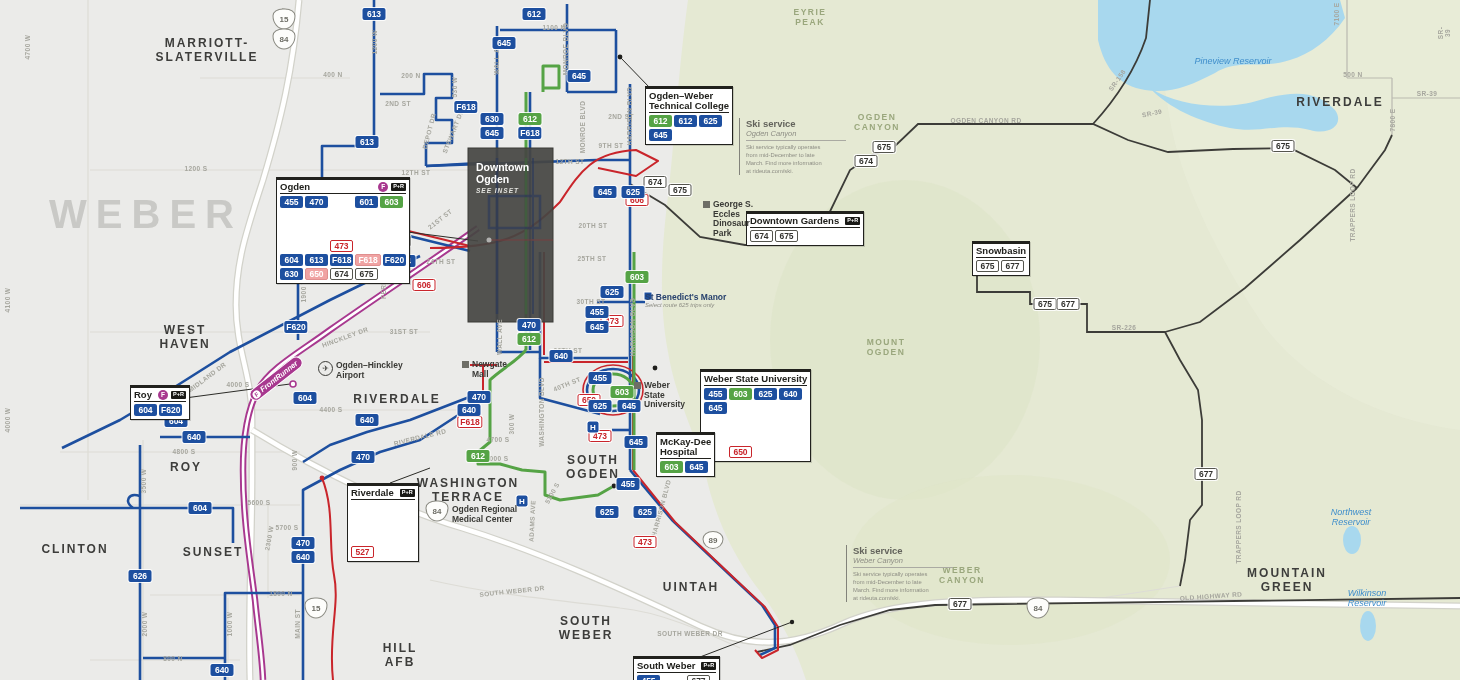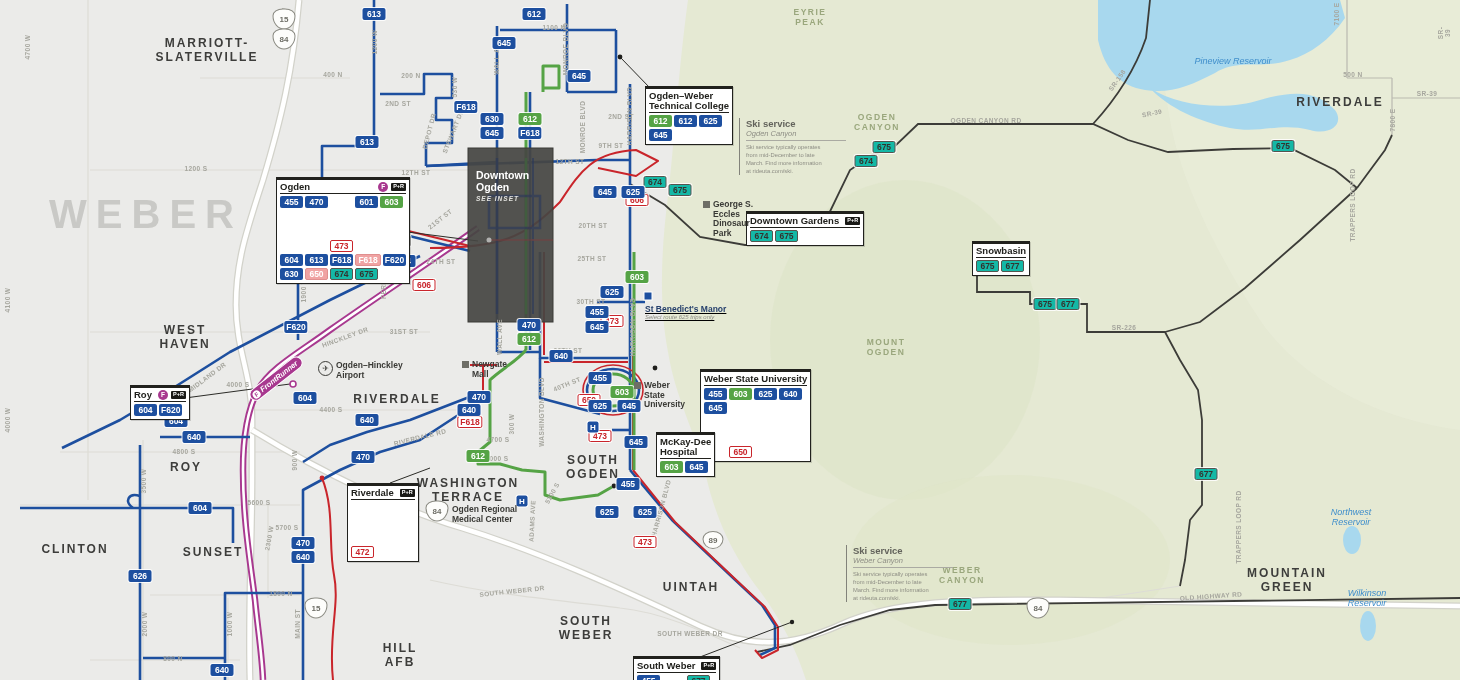--- a/index.html
+++ b/index.html
@@ -12,21 +12,21 @@
   .green-area{font-weight:bold;color:#9aa77d;letter-spacing:1.5px;text-align:center;font-size:8.5px;line-height:1.2;}
   .water{font-style:italic;color:#3f8ecb;font-size:9px;text-align:center;line-height:1.15;}
   .street{font-weight:bold;color:#a6a69e;font-size:6.5px;letter-spacing:.4px;text-align:center;}
   .badge{display:inline-flex;align-items:center;justify-content:center;min-width:23px;height:12px;
          padding:0 2px;border-radius:2px;font-size:8.5px;font-weight:bold;box-sizing:border-box;}
   .on-map{position:absolute;transform:translate(-50%,-50%);box-shadow:0 0 0 1px rgba(255,255,255,.85);}
   .bg-b{background:#1d4f9f;color:#fff;}
   .bg-g{background:#55a345;color:#fff;}
   .bg-r{background:#fff;color:#c9252b;border:1.4px solid #c9252b;margin-top:44px;}
   .bg-p{background:#f0a3a3;color:#fff;border:1px solid #e08f8f;}
-  .bg-gy{background:#14b8a6;color:#33332f;border:1.4px solid #55554e;}
+  .bg-gy{background:#ffffff;color:#33332f;border:1.4px solid #55554e;}
   .ibox{position:absolute;background:#fff;border:1.5px solid #21211d;border-top-width:3.5px;
         padding:2px 3px 3px 3px;box-shadow:1px 1px 0 rgba(0,0,0,.15);}
   .ibox .ti{display:flex;align-items:center;gap:3px;font-weight:bold;font-size:9.5px;color:#21211d;
             border-bottom:1px solid #21211d;padding-bottom:1px;margin-bottom:2px;white-space:pre-line;line-height:1.05;}
   .ibox .row{display:flex;gap:2px;margin-top:2px;}
   .pr-chip{display:inline-flex;align-items:center;justify-content:center;background:#191916;color:#fff;
            font-size:5.5px;font-weight:bold;width:15px;height:8px;border-radius:1px;letter-spacing:0;}
   .fr-dot{display:inline-flex;align-items:center;justify-content:center;background:#a8388f;color:#fff;
           width:10px;height:10px;border-radius:50%;font-size:6.5px;font-weight:bold;}
   .spacer{flex:1;}
@@ -203,21 +203,21 @@
     <g opacity=".55" fill="none">
       <path d="M497,158 V314" stroke="#26365c" stroke-width="2.5"></path>
       <path d="M526,158 V314" stroke="#3d6b3c" stroke-width="2.5"></path>
       <path d="M533,158 V314" stroke="#26365c" stroke-width="2"></path>
       <path d="M489,196 H540 V228 H489 Z" stroke="#26365c" stroke-width="2.5"></path>
       <path d="M489,240 H553" stroke="#7e3a3c" stroke-width="1.5"></path>
       <circle cx="489" cy="240" r="2.5" fill="#fff"></circle>
     </g>
   </svg>
 
-  <div class="inset" style="left:468px;top:164px;width:100px;height:60px;background:none;border:none">
+  <div class="inset" style="left:468px;top:156px;width:100px;height:60px;background:none;border:none">
     <div class="it">Downtown
 Ogden</div>
     <div class="in">SEE INSET</div>
   </div>
 
   <div id="overlay">
       <div class="lbl area" style="left: 207px; top: 51px;">MARRIOTT-
 SLATERVILLE</div>
       <div class="lbl area" style="left: 185px; top: 338px;">WEST
 HAVEN</div>
@@ -462,34 +462,34 @@
       <div class="ibox" style="left: 130px; top: 385px;">
         <div class="ti"><span>Roy</span><span class="spacer"></span><span class="fr-dot">F</span><span class="pr-chip">P+R</span></div>
         <div class="row">
           <span class="badge bg-b">604</span>
           <span class="badge bg-b">F620</span>
         </div>
       </div>
       <div class="ibox" style="left: 347px; top: 483px;">
         <div class="ti"><span>Riverdale</span><span class="spacer"></span><span class="pr-chip">P+R</span></div>
         <div class="row">
-          <span class="badge bg-r">472</span>
+          <span class="badge bg-r">527</span>
         </div>
       </div>
       <div class="ibox" style="left: 633px; top: 656px;">
         <div class="ti"><span>South Weber</span><span class="spacer"></span><span class="pr-chip">P+R</span></div>
         <div class="row">
           <span class="badge bg-b">455</span>
           <span class="badge bg-r">473</span>
           <span class="badge bg-gy">677</span>
         </div>
       </div>
       <div class="h-icon" style="left: 593px; top: 427px;">H</div>
       <div class="h-icon" style="left: 522px; top: 501px;">H</div>
-      <div class="poi" style="left: 645px; top: 304px; text-decoration: underline;">
+      <div class="poi" style="left: 645px; top: 292px;">
         <div>
           <div class="manor-t" style="white-space: pre-line;">St Benedict's Manor</div>
           <div class="manor-s">Select route 625 trips only</div>
         </div>
       </div>
       <div class="poi" style="left: 318px; top: 361px;">
         <span class="plane">✈</span>
         <div>
           <div class="poi-label" style="white-space: pre-line;">Ogden–Hinckley
 Airport</div>

